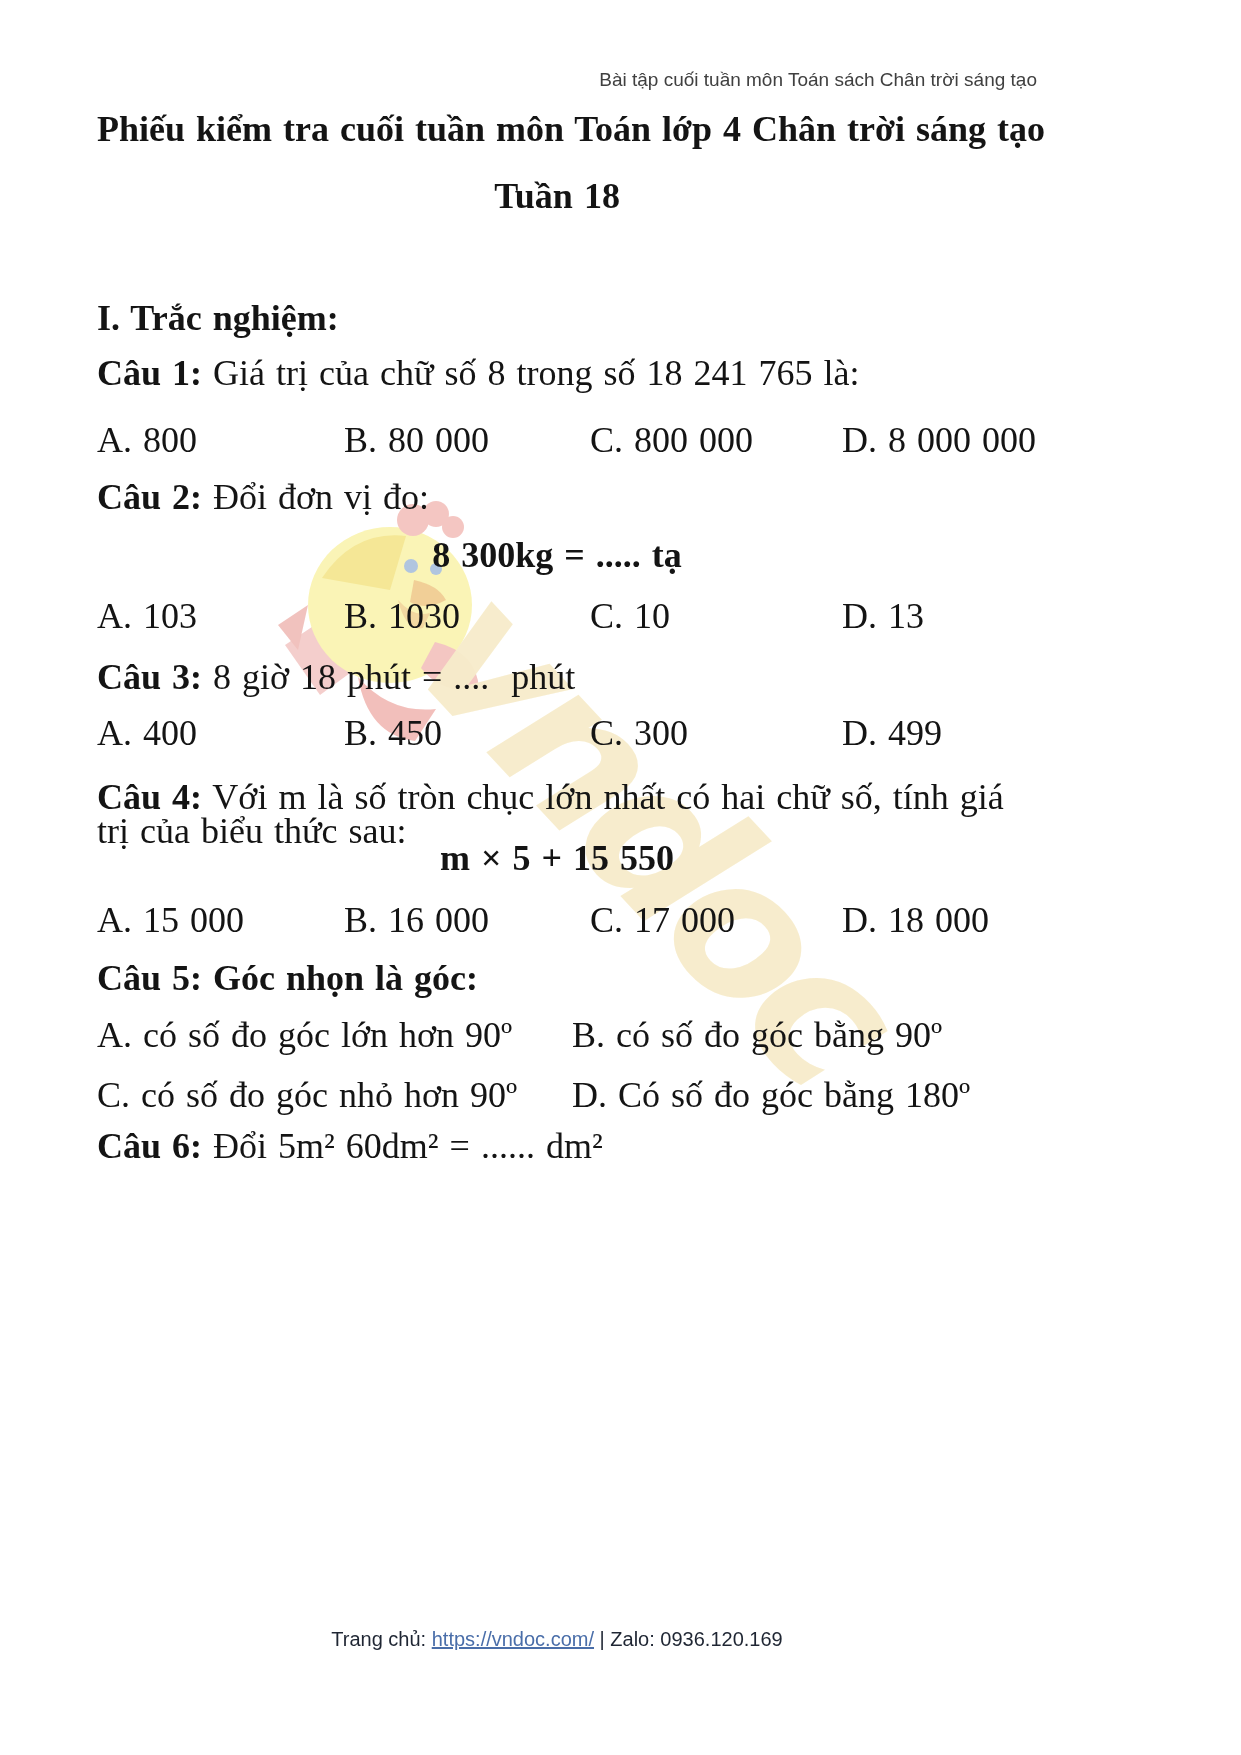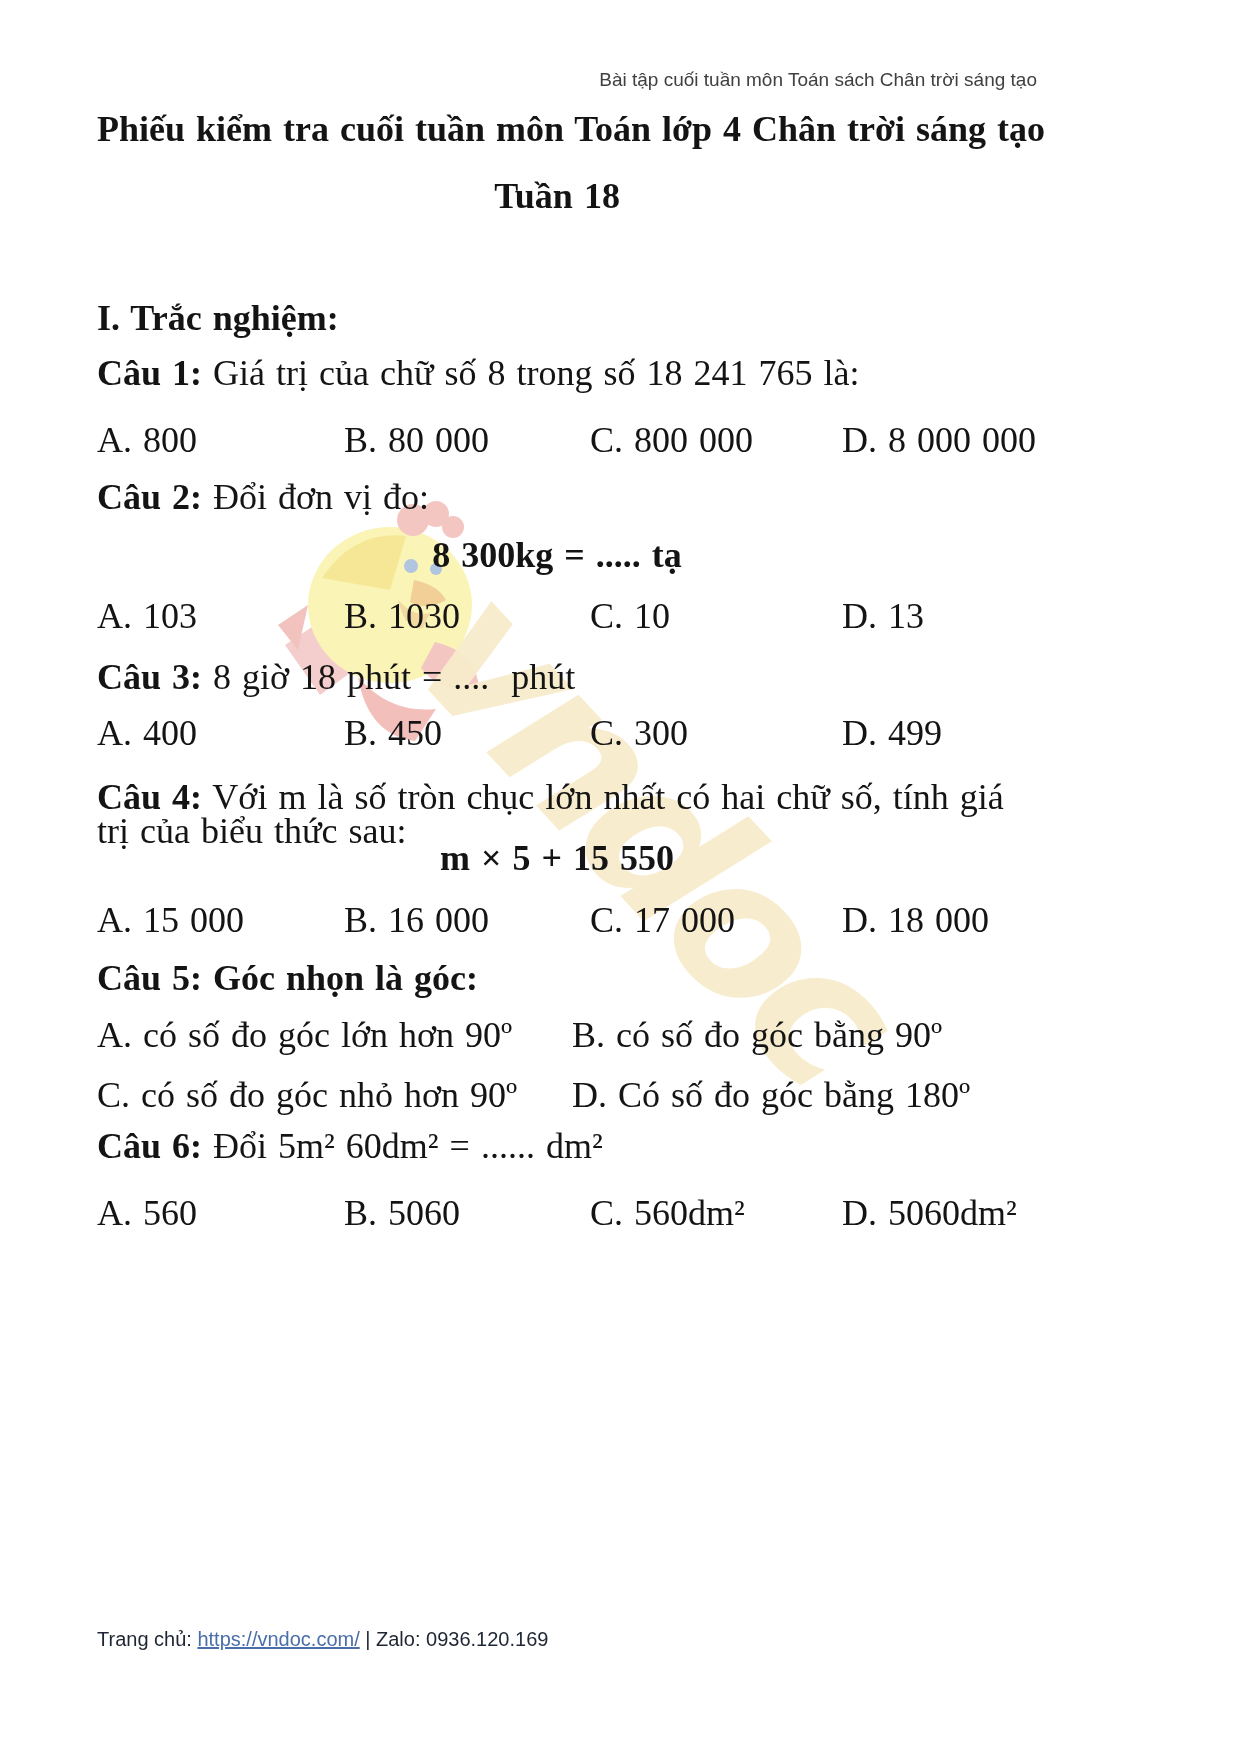--- a/index.html
+++ b/index.html
@@ -24,21 +24,21 @@
     font-size:19px;line-height:24px;color:#404040;word-spacing:0;
   }
   .title{top:112px;text-align:center;font-weight:bold;}
   .subtitle{top:179px;text-align:center;font-weight:bold;}
   .sect{top:301px;font-weight:bold;}
   .formula{text-align:center;font-weight:bold;}
   .opts4{display:grid;grid-template-columns:238px 237px 243px auto;gap:9px;}
   .opts2{display:grid;grid-template-columns:475px auto;grid-auto-rows:60px;}
   .q b{font-weight:bold;}
   .footer{
-    top:1626px;
+    top:1626px;text-align:center;
     font-family:"Liberation Sans", sans-serif;
     font-size:20px;line-height:26px;color:#1f2633;word-spacing:0;
   }
   .footer span{white-space:pre-wrap;}
   .footer a{color:#4a6ea9;text-decoration:underline;cursor:pointer;}
 </style>
 </head>
 <body>
 
 <div class="page">
@@ -119,24 +119,18 @@
   <div class="line opts2" style="top:1018px">
     <span>A. có số đo góc lớn hơn 90º</span>
     <span>B. có số đo góc bằng 90º</span>
     <span>C. có số đo góc nhỏ hơn 90º</span>
     <span>D. Có số đo góc bằng 180º</span>
   </div>
 
   <div class="line q" style="top:1129px">
     <b>Câu 6:</b><span style="white-space:pre-wrap;"> Đổi 5m² 60dm² = ...... dm²</span>
   </div>
-  <div class="line opts4" style="top:1196px">
-    <span>A. 560</span>
-    <span>B. 5060</span>
-    <span>C. 560dm²</span>
-    <span>D. 5060dm²</span>
-  </div>
 
   <div class="line footer">
     <span>Trang chủ: </span><a>https://vndoc.com/</a><span> | Zalo: 0936.120.169</span>
   </div>
 
 </div>
 
 </body></html>

